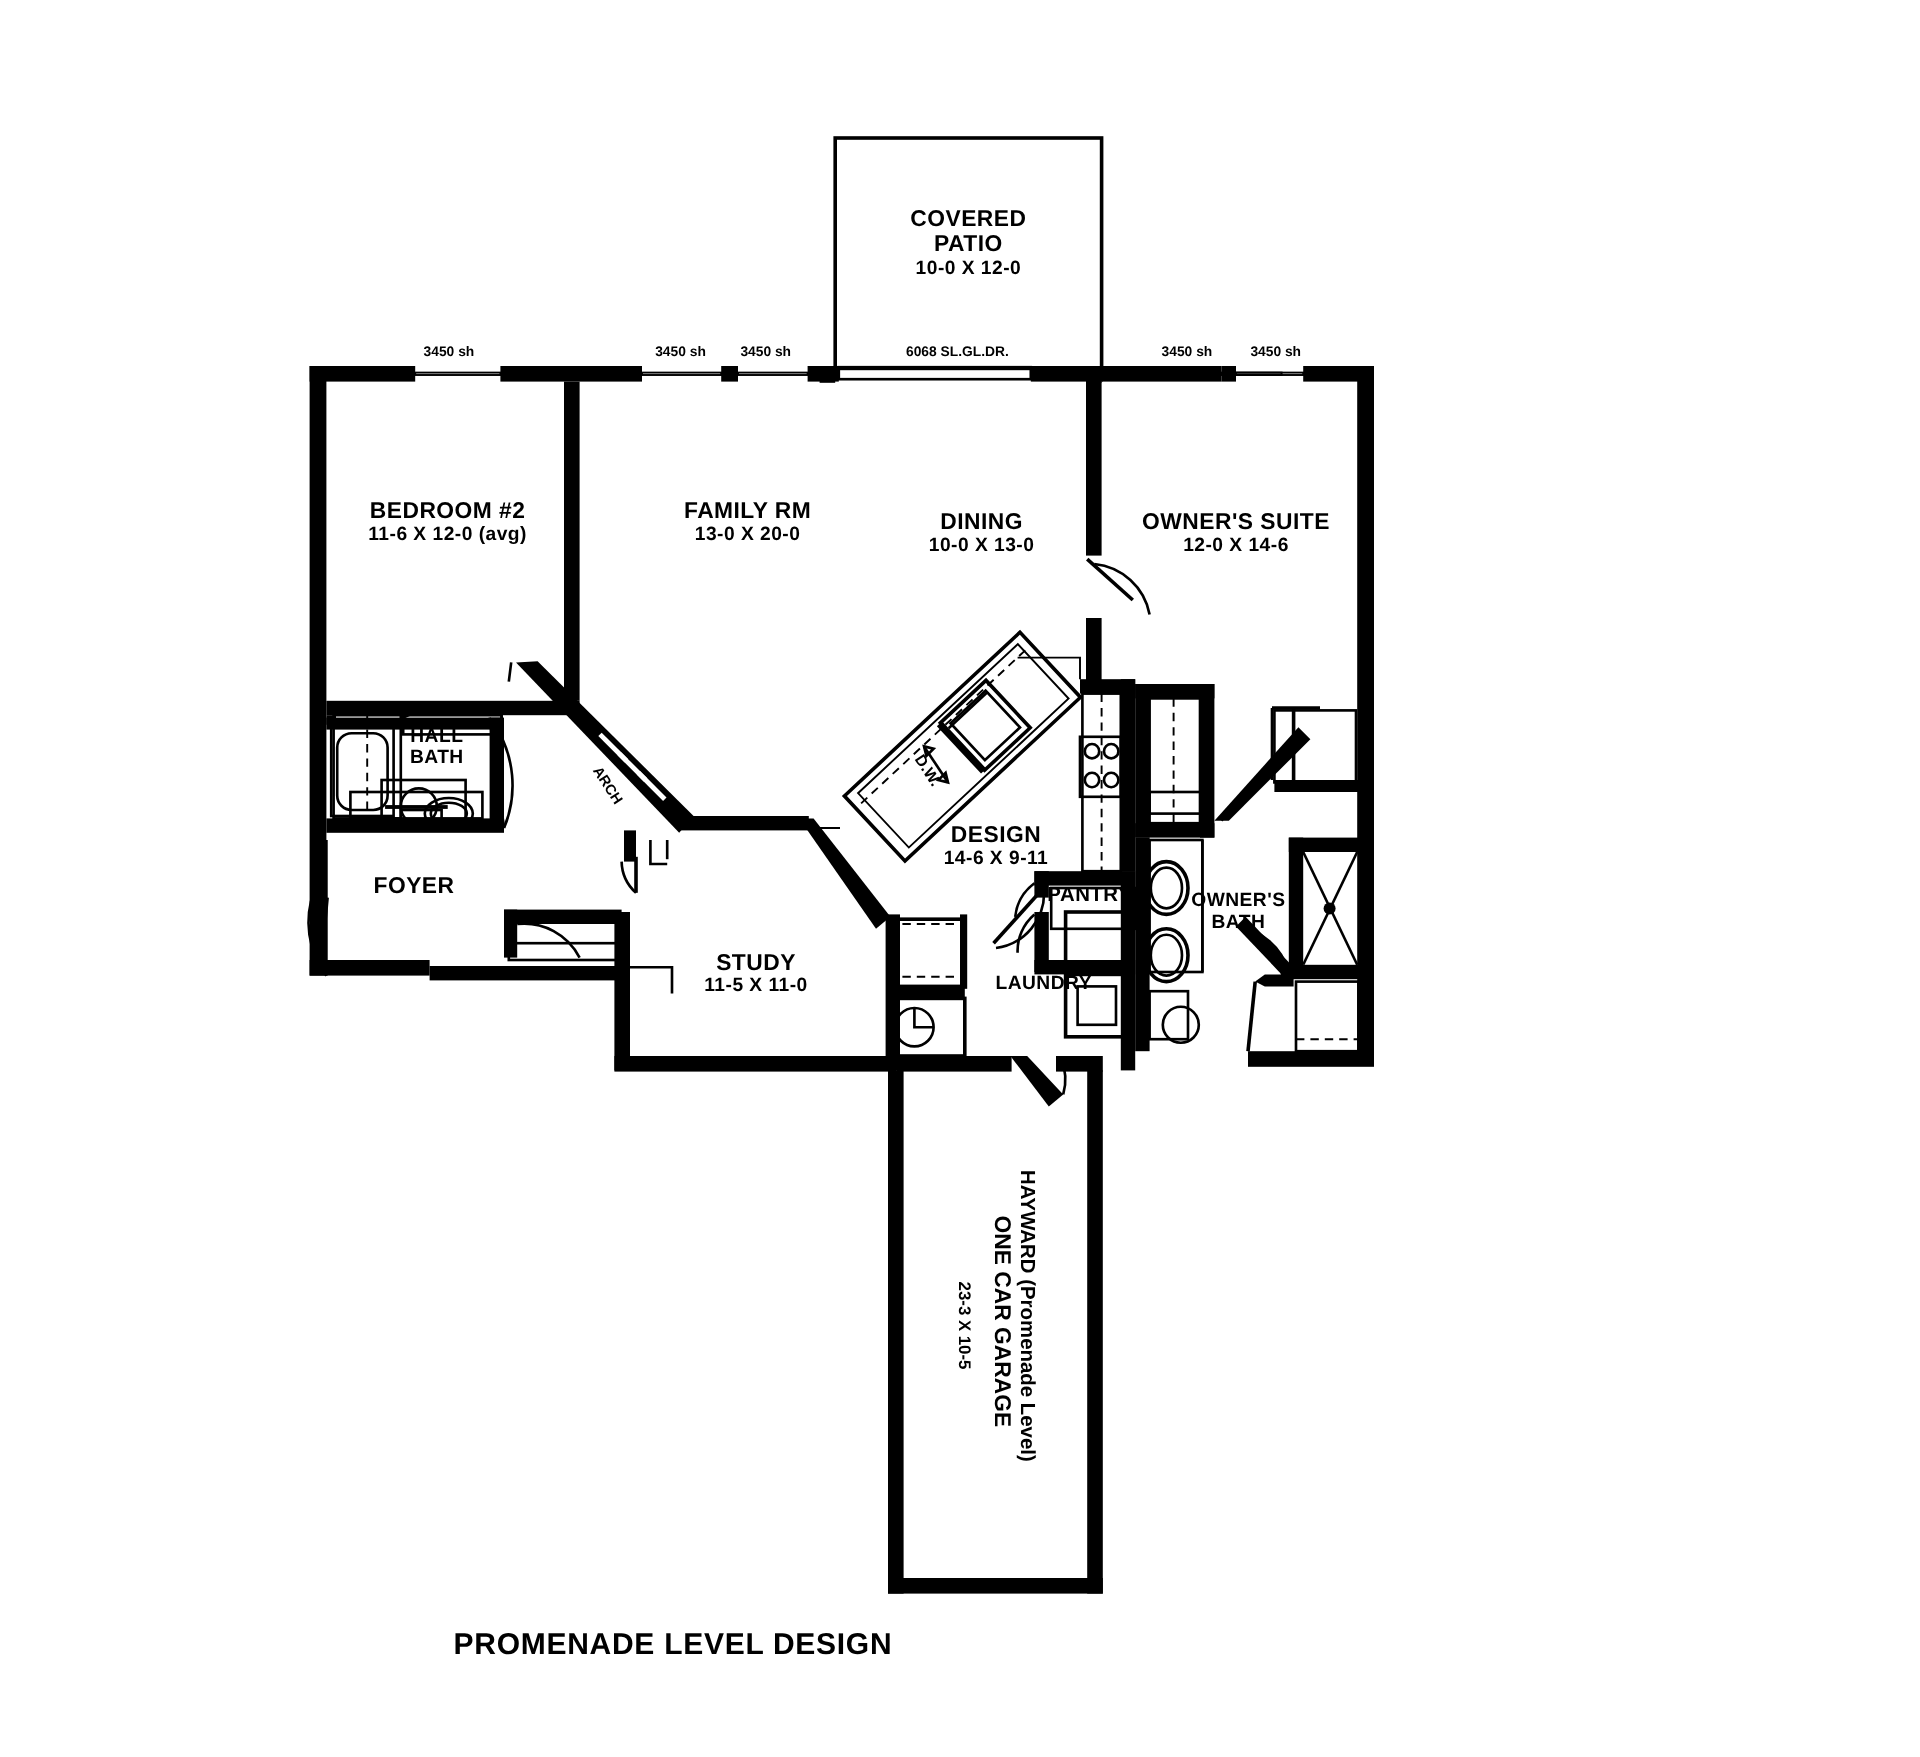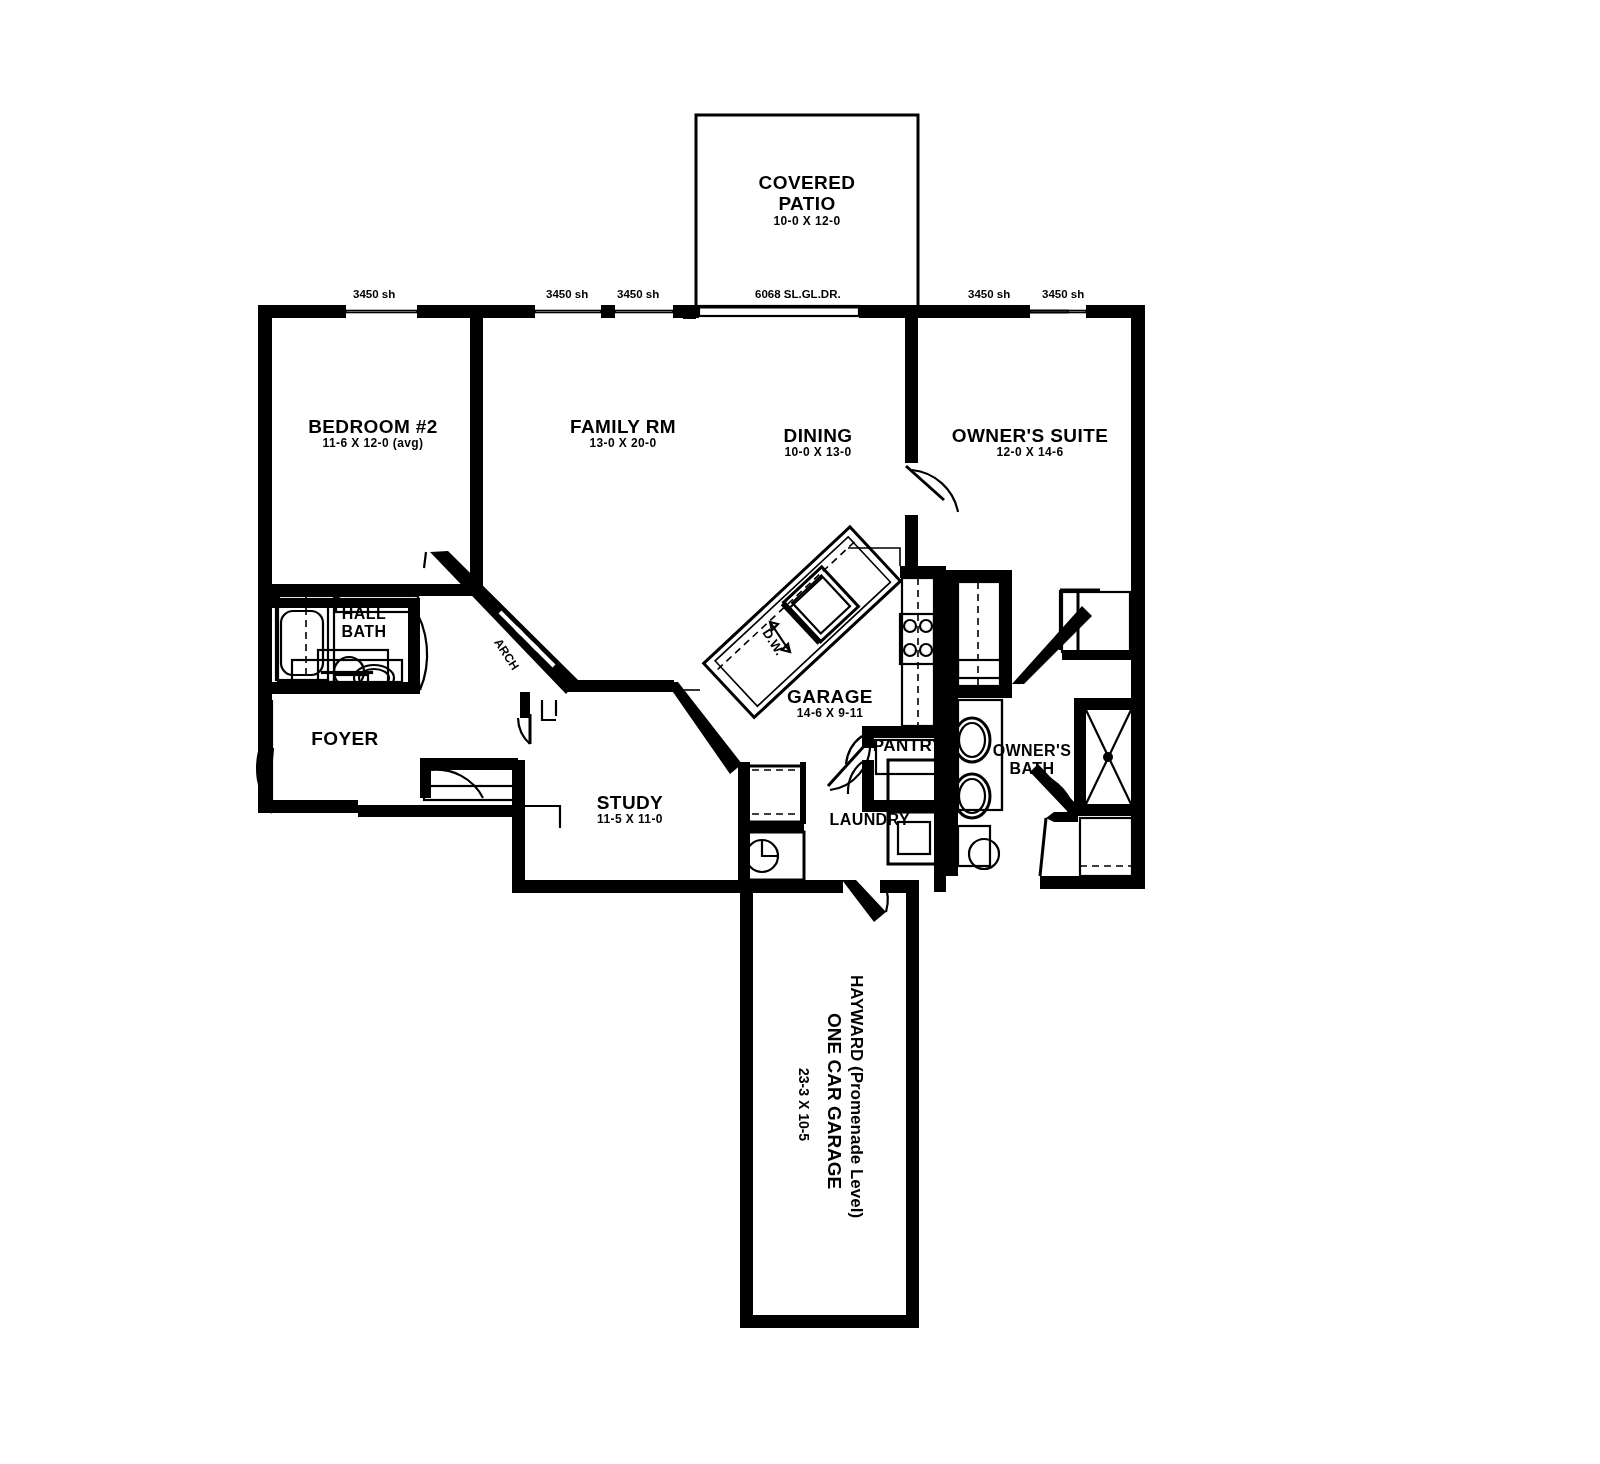--- a/index.html
+++ b/index.html
@@ -7,21 +7,21 @@
   #plan-root{position:relative;width:1600px;height:1464px;background:#ffffff;}
   svg#floorplan{position:absolute;left:0;top:0;width:1600px;height:1464px;}
   .wall{fill:#000000;}
   .thin{fill:none;stroke:#000000;stroke-width:2.2;}
   .thin15{fill:none;stroke:#000000;stroke-width:1.6;}
   .thin3{fill:none;stroke:#000000;stroke-width:3;}
   .dash{fill:none;stroke:#000000;stroke-width:1.6;stroke-dasharray:7 5;}
   .room-label{position:absolute;text-align:center;font-family:"Liberation Sans",sans-serif;
       font-weight:bold;color:#000;letter-spacing:0.4px;line-height:1.12;white-space:nowrap;}
   .rl-name{font-size:19px;}
-  .rl-dim{font-size:12px;font-weight:bold;}
+  .rl-dim{font-size:16px;font-weight:bold;}
   .rl-sm .rl-name{font-size:16px;}
   .rl-xs .rl-name{font-size:17px;text-align:center;}
   .win-label{position:absolute;font-size:11.5px;font-weight:bold;color:#000;white-space:nowrap;
       font-family:"Liberation Sans",sans-serif;text-align:right;}
   .rot-label{position:absolute;font-weight:bold;color:#000;white-space:nowrap;
       font-family:"Liberation Sans",sans-serif;transform-origin:left top;}
   #title-text{position:absolute;left:378px;top:1356px;font-size:25px;font-weight:bold;
       color:#000;letter-spacing:0.6px;font-family:"Liberation Sans",sans-serif;}
 </style>
 </head>
@@ -306,21 +306,21 @@
   <div class="room-label" style="left:270px; top:728px; width:150px;">
     <div class="rl-name">FOYER</div>
   </div>
 
   <div class="room-label" style="left:545px; top:792px; width:170px;">
     <div class="rl-name">STUDY</div>
     <div class="rl-dim">11-5 X 11-0</div>
   </div>
 
   <div class="room-label" style="left:750px; top:686px; width:160px;">
-    <div class="rl-name">GARAGE</div>
+    <div class="rl-name">DESIGN</div>
     <div class="rl-dim">14-6 X 9-11</div>
   </div>
 
   <div class="room-label rl-xs" style="left:868px; top:736px; width:80px;">
     <div class="rl-name">PANTRY</div>
   </div>
 
   <div class="room-label rl-sm" style="left:800px; top:811px; width:110px;text-align:right;">
     <div class="rl-name">LAUNDRY</div>
   </div>
@@ -348,14 +348,15 @@
     <span>D.W.</span>
   </div>
 
   <div class="win-label" style="left:353px; top:288px;">3450 sh</div>
   <div class="win-label" style="left:546px; top:288px;">3450 sh</div>
   <div class="win-label" style="left:617px; top:288px;">3450 sh</div>
   <div class="win-label" style="left:755px; top:288px;">6068 SL.GL.DR.</div>
   <div class="win-label" style="left:968px; top:288px;">3450 sh</div>
   <div class="win-label" style="left:1042px; top:288px;">3450 sh</div>
 
+  <div id="title-text">PROMENADE LEVEL DESIGN</div>
 
 </div>
 
 </body></html>

